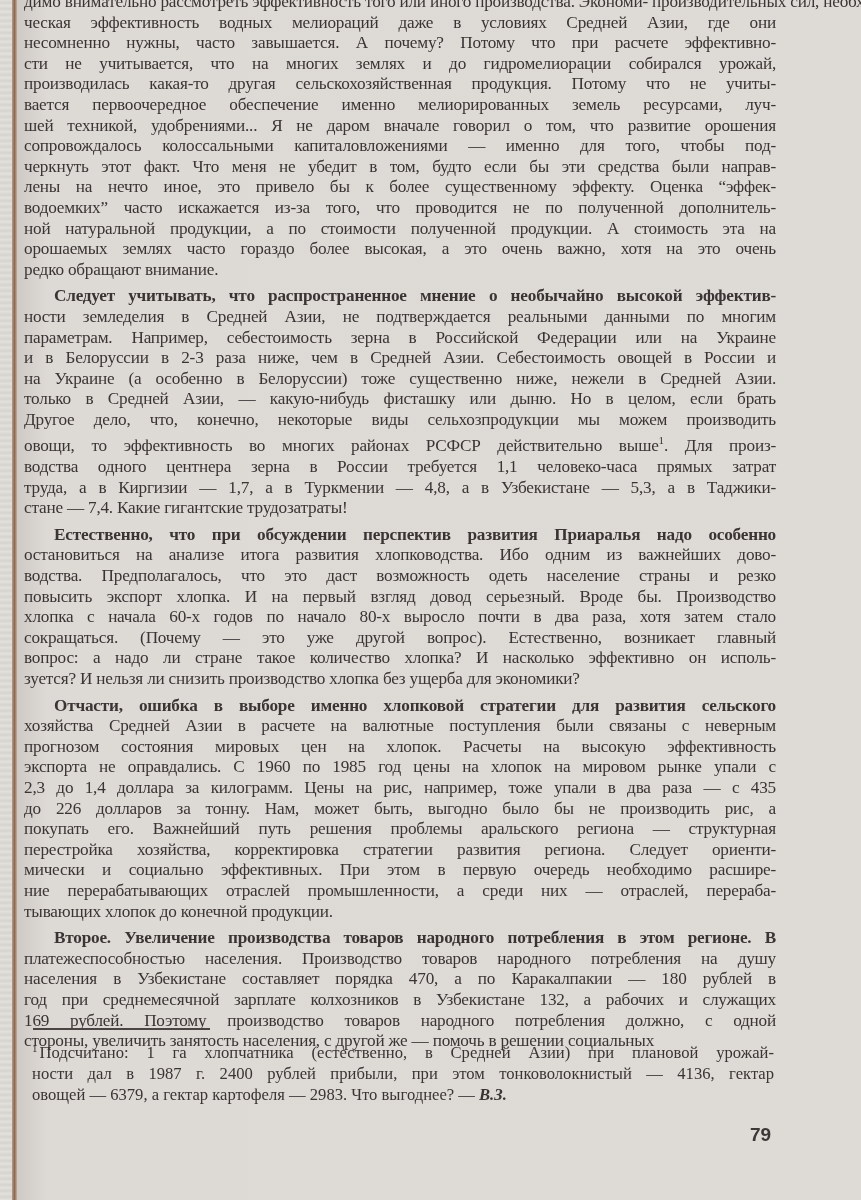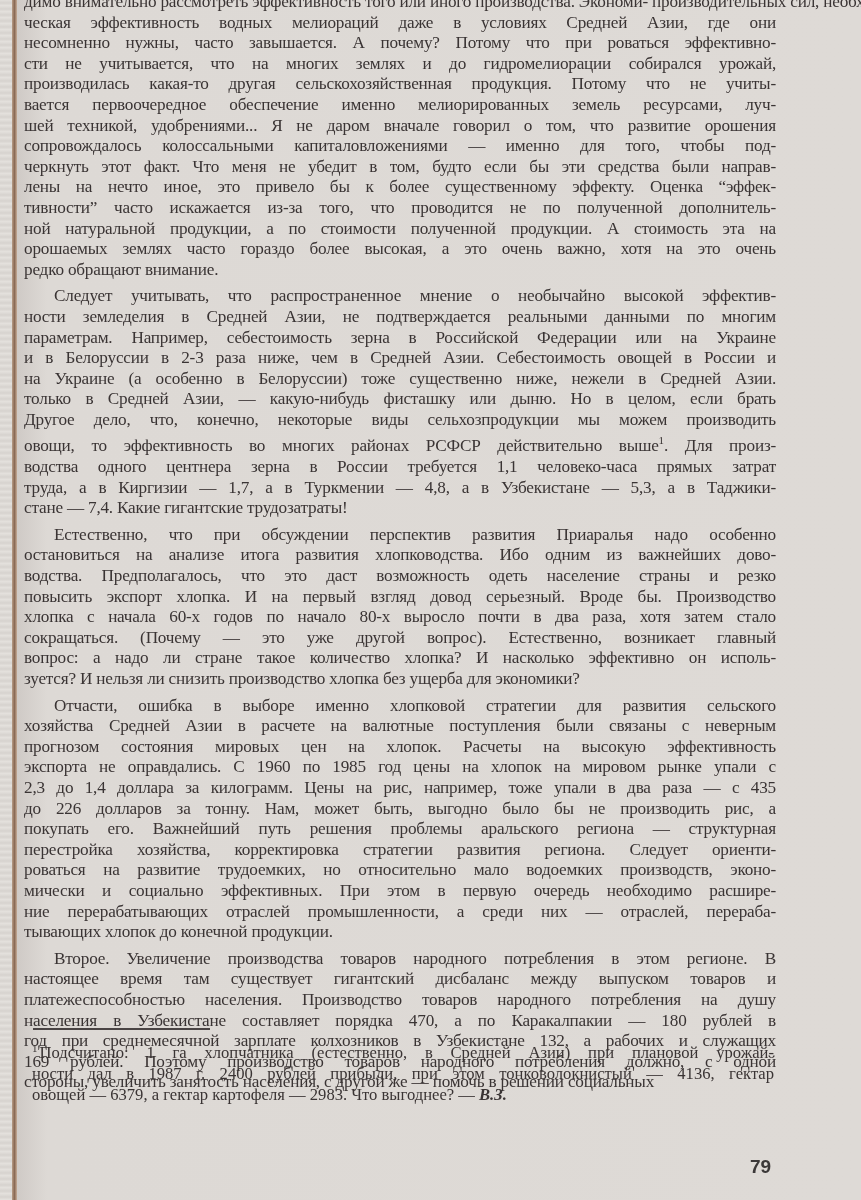--- a/index.html
+++ b/index.html
@@ -23,61 +23,60 @@
     background: linear-gradient(90deg, #cfcac6 0px, #ddd9d5 30px, #dedad6 100%);
   }
   .text-block {
     position: absolute; left: 24px; top: -8px; width: 752px;
     font-size: 17.2px; line-height: 20.6px;
     text-align: justify;
     letter-spacing: -0.2px;
   }
   .line { display: block; white-space: nowrap; text-align-last: justify; text-align: justify; }
   .line.last { text-align-last: left; }
-  .indent { padding-left: 30px; }
+  .indent { padding-left: 30px; font-weight: bold; }
   .para-gap { height: 6px; }
   .footnote-rule {
     position: absolute; left: 33px; top: 1028px; width: 177px; height: 2px;
     background: #4a4444;
   }
   .footnote {
     position: absolute; left: 32px; top: 1030px; width: 742px;
     font-size: 16.6px; line-height: 21px; margin-top: 8px;
   }
   .footnote .mark { font-size: 11px; vertical-align: 6px; margin-right: 2px; }
   .sup { font-size: 11px; vertical-align: 7px; }
   .author { font-style: italic; font-weight: bold; }
   .page-number {
     position: absolute; left: 750px; top: 1124px;
     font-family: "Liberation Sans", sans-serif; font-weight: bold; font-size: 19px;
     color: #3b3838;
-    margin-top: 32px;
   }
 </style>
 </head>
 <body>
 
 <div class="left-strip"></div>
 <div class="spine"></div>
 
 <div class="page"></div>
 
 <div class="text-block" id="main-text">
     <div>
       <span class="line">димо внимательно рассмотреть эффективность того или иного производства. Экономи- производительных сил, необхо-</span>
       <span class="line">ческая эффективность водных мелиораций даже в условиях Средней Азии, где они</span>
-      <span class="line">несомненно нужны, часто завышается. А почему? Потому что при роваться эффективно-</span>
+      <span class="line">несомненно нужны, часто завышается. А почему? Потому что при расчете эффективно-</span>
       <span class="line">сти не учитывается, что на многих землях и до гидромелиорации собирался урожай,</span>
       <span class="line">производилась какая-то другая сельскохозяйственная продукция. Потому что не учиты-</span>
       <span class="line">вается первоочередное обеспечение именно мелиорированных земель ресурсами, луч-</span>
       <span class="line">шей техникой, удобрениями... Я не даром вначале говорил о том, что развитие орошения</span>
       <span class="line">сопровождалось колоссальными капиталовложениями — именно для того, чтобы под-</span>
       <span class="line">черкнуть этот факт. Что меня не убедит в том, будто если бы эти средства были направ-</span>
       <span class="line">лены на нечто иное, это привело бы к более существенному эффекту. Оценка “эффек-</span>
-      <span class="line">тивности” часто искажается из-за того, что проводится не по полученной дополнитель-</span>
+      <span class="line">водоемких” часто искажается из-за того, что проводится не по полученной дополнитель-</span>
       <span class="line">ной натуральной продукции, а по стоимости полученной продукции. А стоимость эта на</span>
       <span class="line">орошаемых землях часто гораздо более высокая, а это очень важно, хотя на это очень</span>
       <span class="line last">редко обращают внимание.</span>
     </div>
     <div class="para-gap"></div>
     <div>
       <span class="line indent">Следует учитывать, что распространенное мнение о необычайно высокой эффектив-</span>
       <span class="line">ности земледелия в Средней Азии, не подтверждается реальными данными по многим</span>
       <span class="line">параметрам. Например, себестоимость зерна в Российской Федерации или на Украине</span>
       <span class="line">и в Белоруссии в 2-3 раза ниже, чем в Средней Азии. Себестоимость овощей в России и</span>
@@ -103,29 +102,27 @@
     <div class="para-gap"></div>
     <div>
       <span class="line indent">Отчасти, ошибка в выборе именно хлопковой стратегии для развития сельского</span>
       <span class="line">хозяйства Средней Азии в расчете на валютные поступления были связаны с неверным</span>
       <span class="line">прогнозом состояния мировых цен на хлопок. Расчеты на высокую эффективность</span>
       <span class="line">экспорта не оправдались. С 1960 по 1985 год цены на хлопок на мировом рынке упали с</span>
       <span class="line">2,3 до 1,4 доллара за килограмм. Цены на рис, например, тоже упали в два раза — с 435</span>
       <span class="line">до 226 долларов за тонну. Нам, может быть, выгодно было бы не производить рис, а</span>
       <span class="line">покупать его. Важнейший путь решения проблемы аральского региона — структурная</span>
       <span class="line">перестройка хозяйства, корректировка стратегии развития региона. Следует ориенти-</span>
-      <span class="line">роваться на развитие трудоемких, но относительно мало водоемких производств, эконо-</span>
       <span class="line">мически и социально эффективных. При этом в первую очередь необходимо расшире-</span>
       <span class="line">ние перерабатывающих отраслей промышленности, а среди них — отраслей, перераба-</span>
       <span class="line last">тывающих хлопок до конечной продукции.</span>
     </div>
     <div class="para-gap"></div>
     <div>
       <span class="line indent">Второе. Увеличение производства товаров народного потребления в этом регионе. В</span>
-      <span class="line">настоящее время там существует гигантский дисбаланс между выпуском товаров и</span>
       <span class="line">платежеспособностью населения. Производство товаров народного потребления на душу</span>
       <span class="line">населения в Узбекистане составляет порядка 470, а по Каракалпакии — 180 рублей в</span>
       <span class="line">год при среднемесячной зарплате колхозников в Узбекистане 132, а рабочих и служащих</span>
       <span class="line">169 рублей. Поэтому производство товаров народного потребления должно, с одной</span>
       <span class="line last">стороны, увеличить занятость населения, с другой же — помочь в решении социальных</span>
     </div>
   </div>
 
 <div class="footnote-rule"></div>
 <div class="footnote">

